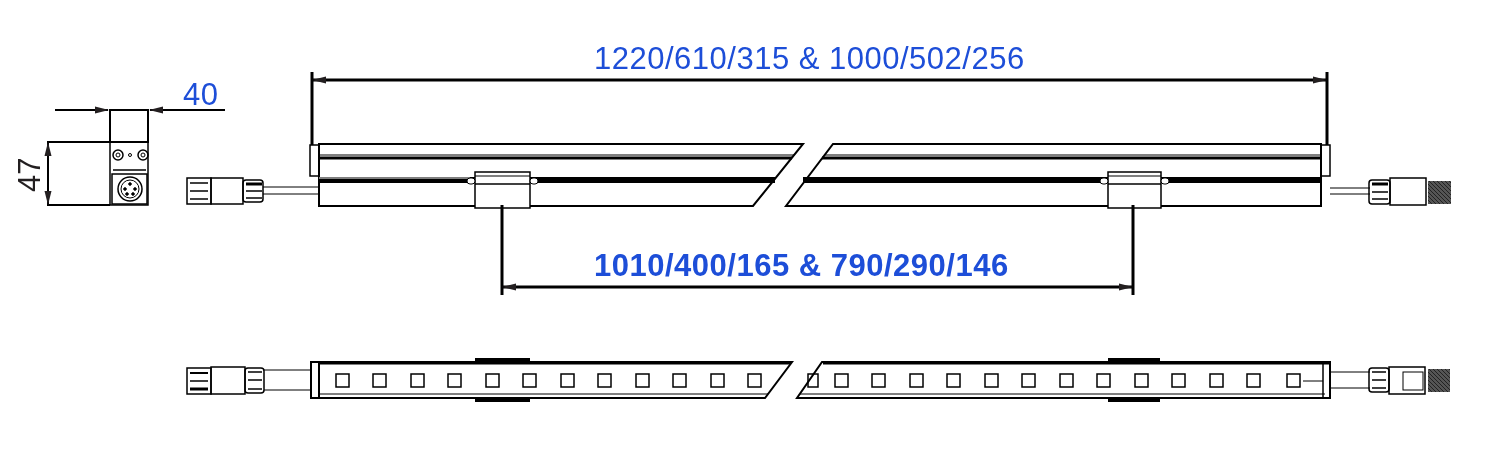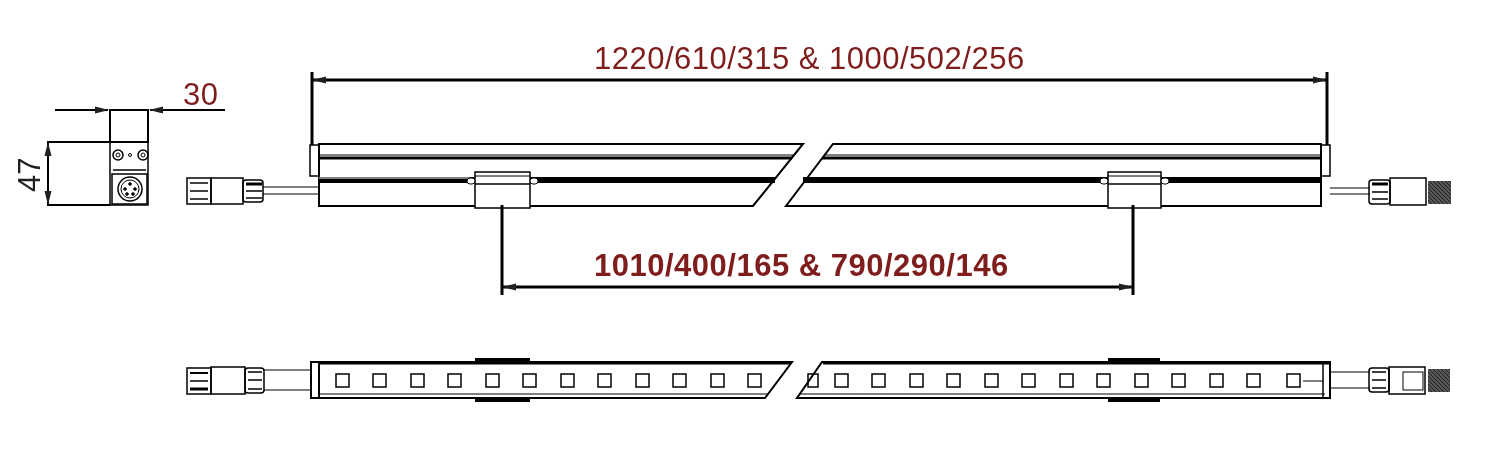--- a/index.html
+++ b/index.html
@@ -1,18 +1,18 @@
 <!DOCTYPE html>
 <html><head>
   <meta charset="utf-8">
   <style>
     html, body { margin: 0; padding: 0; background: #ffffff; }
     body { width: 1500px; height: 470px; overflow: hidden; position: relative; font-family: "Liberation Sans", sans-serif; }
     #drawing { position: absolute; left: 0; top: 0; width: 1500px; height: 470px; }
-    .dim-text { position: absolute; font-family: "Liberation Sans", sans-serif; color: #7f1d1d; font-size: 31px; line-height: 1; white-space: nowrap; letter-spacing: 0.5px; text-align: right; }
+    .dim-text { position: absolute; font-family: "Liberation Sans", sans-serif; color: #1d4ed8; font-size: 31px; line-height: 1; white-space: nowrap; letter-spacing: 0.5px; text-align: right; }
     .dim-rot { position: absolute; font-family: "Liberation Sans", sans-serif; color: #231f20; font-size: 31px; line-height: 1; white-space: nowrap; transform-origin: left top; transform: rotate(-90deg); }
   </style>
 </head>
 <body>
 
 <svg id="drawing" viewBox="0 0 1500 470" xmlns="http://www.w3.org/2000/svg">
   <defs>
     <marker id="arr" markerWidth="14" markerHeight="8" refX="13" refY="4" orient="auto" markerUnits="userSpaceOnUse">
       <path d="M0,0.5 L14,4 L0,7.5 z" fill="#231f20"></path>
     </marker>
@@ -191,14 +191,14 @@
       <line x1="1372" y1="388" x2="1386" y2="388" stroke-width="1.5"></line>
       <rect x="1389" y="367" width="36" height="27" stroke-width="1.5"></rect>
       <rect x="1403" y="372" width="20" height="18" stroke-width="1"></rect>
       <rect x="1428" y="369" width="22" height="23" fill="url(#thread)" stroke-width="0"></rect>
     </g>
   </g>
 </svg>
 
 <div class="dim-text" style="left:594px; top:43px;">1220/610/315 &amp; 1000/502/256</div>
 <div class="dim-text" style="left:594px; top:250px;font-weight:bold;">1010/400/165 &amp; 790/290/146</div>
-<div class="dim-text" style="left:183px; top:79px;">30</div>
+<div class="dim-text" style="left:183px; top:79px;">40</div>
 <div class="dim-rot" style="left:14px; top:192px;">47</div>
 
 </body></html>

